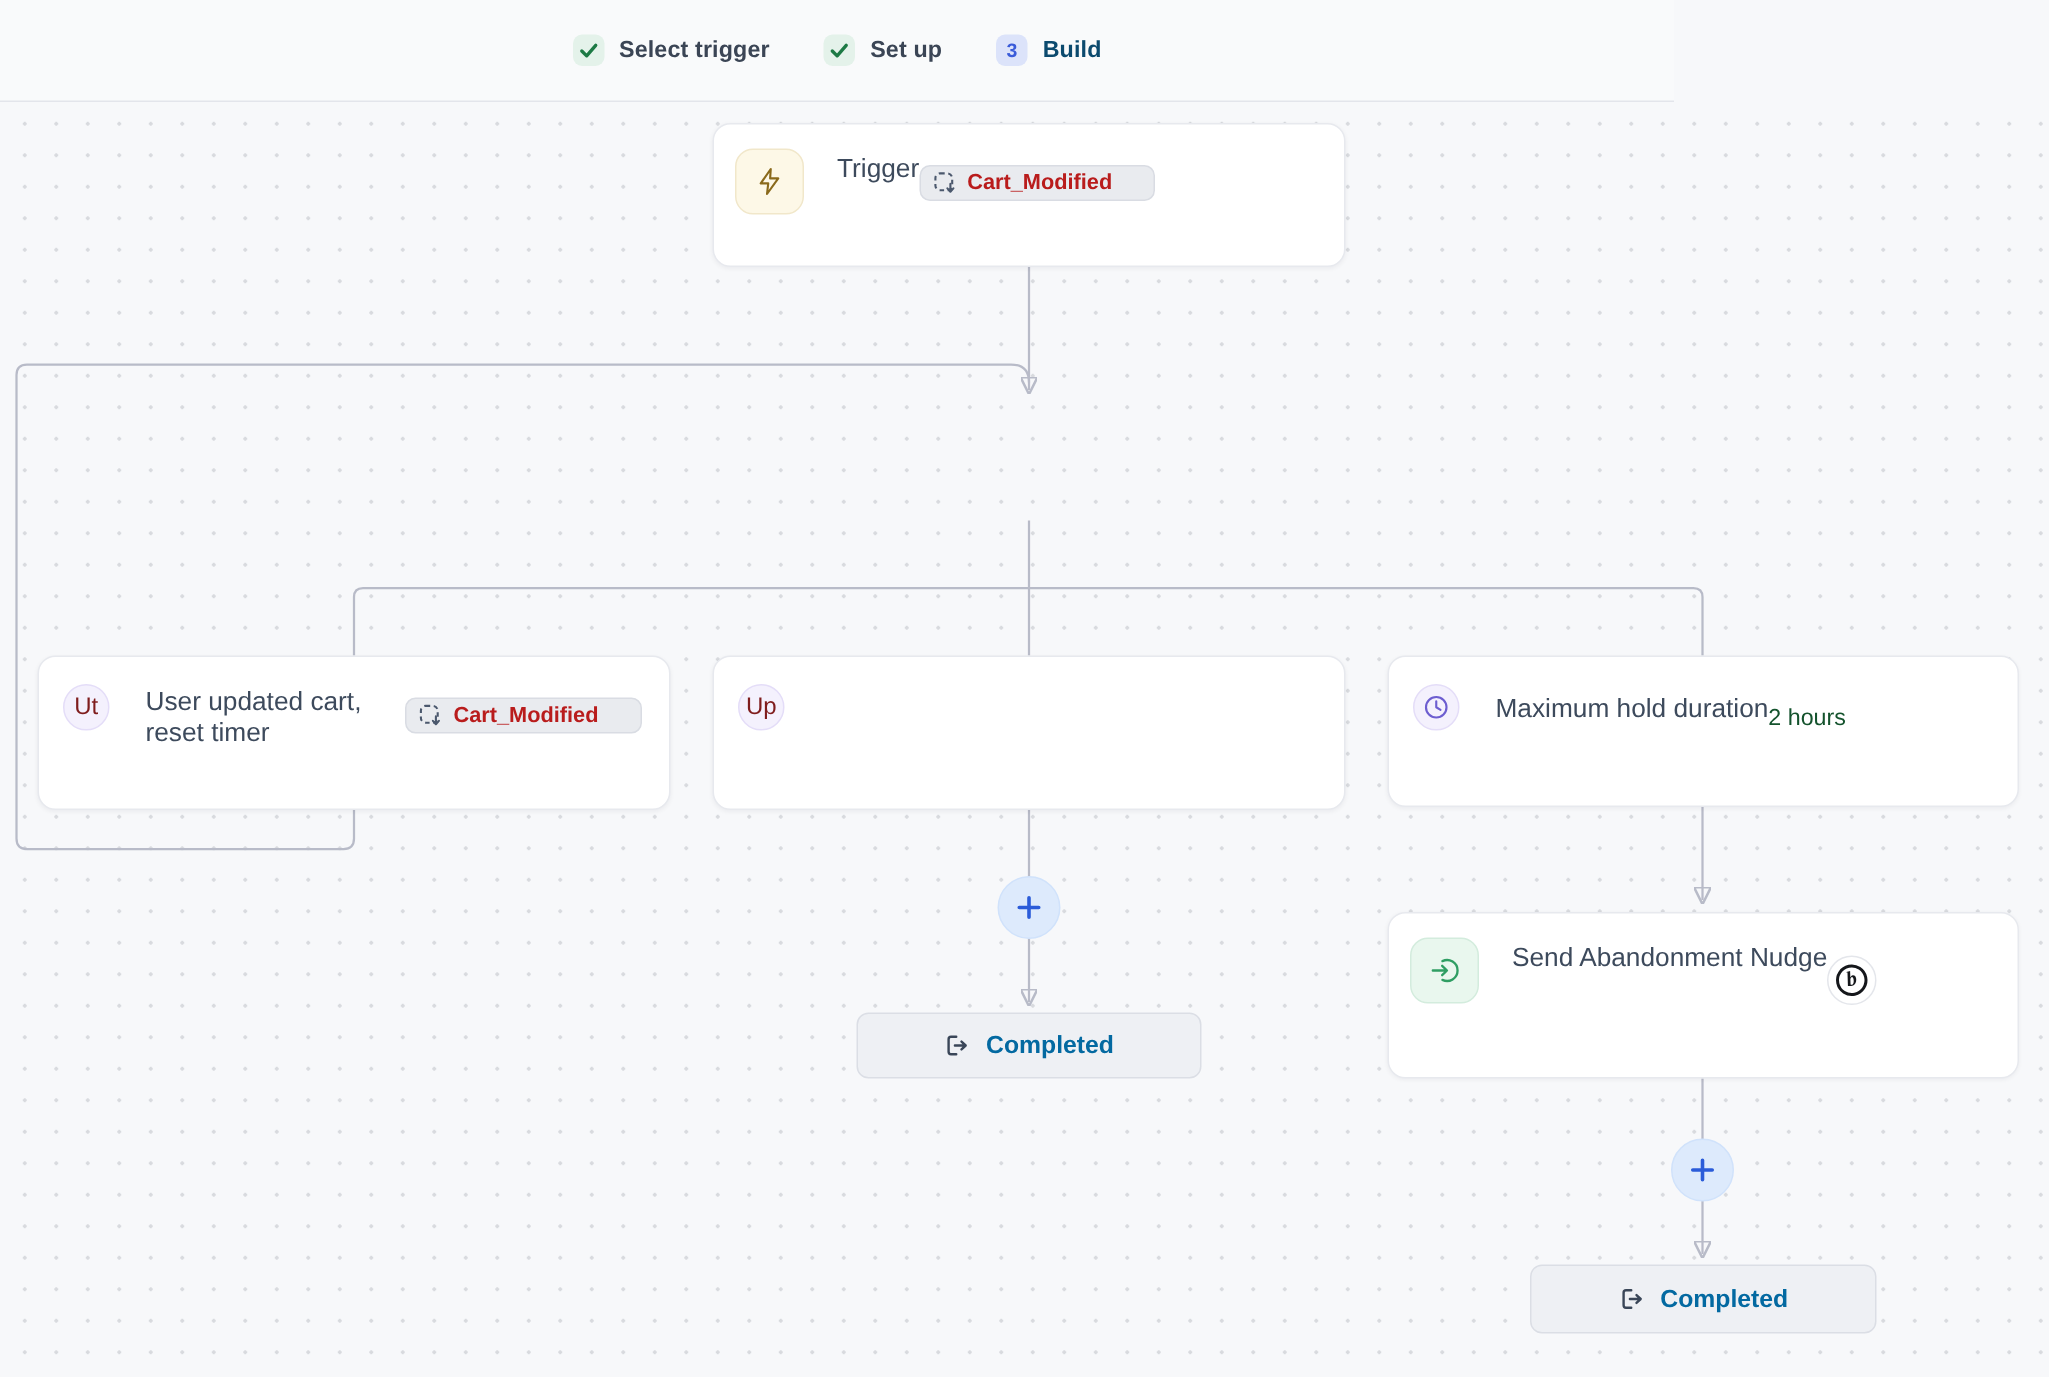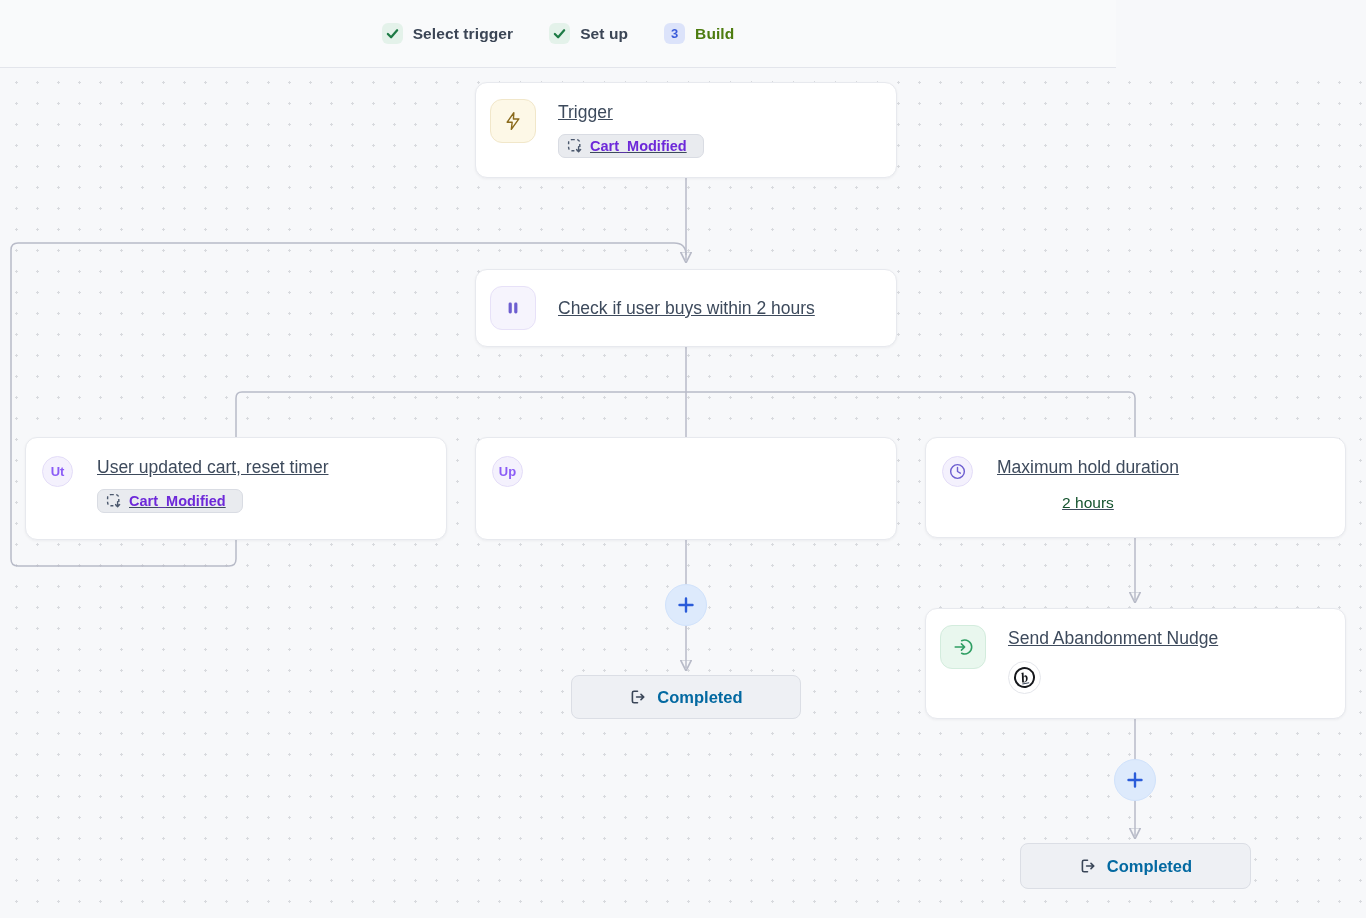--- a/index.html
+++ b/index.html
@@ -21,21 +21,21 @@
   }
   .step { display: flex; align-items: center; gap: 10px; cursor: pointer; }
   .step-tile {
     width: 21px; height: 21px; border-radius: 6px;
     display: flex; align-items: center; justify-content: center;
     flex: none;
   }
   .step-tile.done { background: #e4f2ea; }
   .step-tile.num  { background: #dce3fa; color: #3a5bd9; font-size: 13px; font-weight: 700; }
   .step-label { font-size: 15.5px; font-weight: 700; color: #3b4555; letter-spacing: .1px; }
-  .step-label.active { color: #4d7c0f; }
+  .step-label.active { color: #0c4a6e; }
   
   .canvas {
     position: absolute; left: 0; top: 68px; width: 1366px; height: 850px;
     background-color: #f7f8fa;
     background-image: radial-gradient(circle, #d8dade 1.1px, transparent 1.3px);
     background-size: 21px 21px;
     background-position: 6px 4px;
   }
   .edges { position: absolute; left: 0; top: 0; width: 1366px; height: 850px; pointer-events: none; }
   .edges path { fill: none; stroke: #b8bbc8; stroke-width: 1.5; }
@@ -51,32 +51,32 @@
   .node .icon-sq {
     width: 46px; height: 44px; border-radius: 12px; flex: none;
     display: flex; align-items: center; justify-content: center;
   }
   .icon-sq.amber  { background: #fdf8e7; border: 1px solid #f1e7ca; }
   .icon-sq.violet { background: #f6f4fd; border: 1px solid #e7e1f8; }
   .icon-sq.green  { background: #e9f7ee; border: 1px solid #d3ecdd; }
   .avatar {
     width: 31px; height: 31px; border-radius: 50%; flex: none;
     background: #f4f1fd; border: 1px solid #e4ddf8;
-    color: #8b5cf6; font-size: 13px; font-weight: 700;
+    color: #7f1d1d; font-size: 16px; font-weight: 400;
     display: flex; align-items: center; justify-content: center;
     margin: 2px 0 0 2px;
   }
-  .node-body { display: flex; flex-direction: column; margin-left: 22px; min-width: 0; text-decoration: underline; }
+  .node-body { display: flex; margin-left: 22px; min-width: 0; }
   .node-title { font-size: 17.5px; font-weight: 500; color: #3d4a5c; line-height: 1.2; margin-top: 3px; }
   .node-sub { font-size: 15.5px; color: #14532d; margin-top: 16px; }
   .tag {
     display: inline-flex; align-items: flex-end; gap: 7px;
     background: #e9ebef; border: 1px solid #d9dce3; border-radius: 7px;
-    padding: 3px 16px 3px 8px; margin-top: 11px; align-self: flex-start;
-    font-size: 14.5px; font-weight: 700; color: #6d28d9;
+    padding: 3px 28px 3px 8px; margin-top: 11px; align-self: flex-start;
+    font-size: 14.5px; font-weight: 700; color: #b91c1c;
   }
   .badge-circle {
     width: 33px; height: 33px; border-radius: 50%; margin-top: 12px;
     background: #ffffff; border: 1px solid #e4e6eb;
     display: flex; align-items: center; justify-content: center;
   }
   .badge-ring {
     width: 21px; height: 21px; border-radius: 50%;
     border: 2px solid #15171b;
     display: flex; align-items: center; justify-content: center;
@@ -162,31 +162,20 @@
       <span class="tag">
         <svg width="16" height="16" viewBox="0 0 16 16">
             <rect x="1.6" y="1.6" width="11.2" height="11.2" rx="3.2" fill="none" stroke="#4b586d" stroke-width="1.4" stroke-dasharray="3 2.4"></rect>
             <path d="M11.6 8.6 L11.6 13.4 M9.6 11.6 L11.6 13.8 L13.6 11.6" fill="none" stroke="#4b586d" stroke-width="1.4" stroke-linecap="round" stroke-linejoin="round"></path>
           </svg>
         <span>Cart_Modified</span>
       </span>
     </div>
   </div>
 
-  <div class="node" style="left:475px; top:201px; width:422px; height:78px; align-items:center; padding-top:0; padding-bottom:0;">
-    <span class="icon-sq violet">
-      <svg width="16" height="16" viewBox="0 0 16 16">
-          <rect x="3.6" y="2.5" width="3.2" height="11" rx="1.4" fill="#6d5ed0"></rect>
-          <rect x="9.2" y="2.5" width="3.2" height="11" rx="1.4" fill="#6d5ed0"></rect>
-        </svg>
-    </span>
-    <div class="node-body">
-      <div class="node-title" style="margin-top:0;">Check if user buys within 2 hours</div>
-    </div>
-  </div>
 
   <div class="node" style="left:25px; top:369px; width:422px; height:103px;">
     <span class="avatar">Ut</span>
     <div class="node-body" style="margin-left:24px;">
       <div class="node-title">User updated cart, reset timer</div>
       <span class="tag">
         <svg width="16" height="16" viewBox="0 0 16 16">
             <rect x="1.6" y="1.6" width="11.2" height="11.2" rx="3.2" fill="none" stroke="#4b586d" stroke-width="1.4" stroke-dasharray="3 2.4"></rect>
             <path d="M11.6 8.6 L11.6 13.4 M9.6 11.6 L11.6 13.8 L13.6 11.6" fill="none" stroke="#4b586d" stroke-width="1.4" stroke-linecap="round" stroke-linejoin="round"></path>
           </svg>

